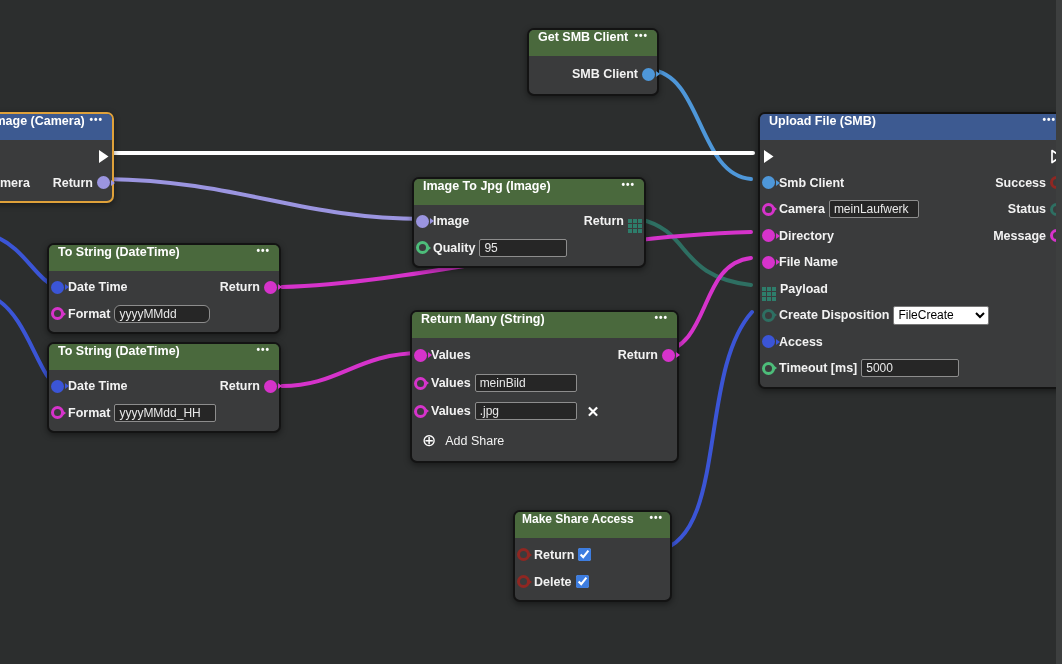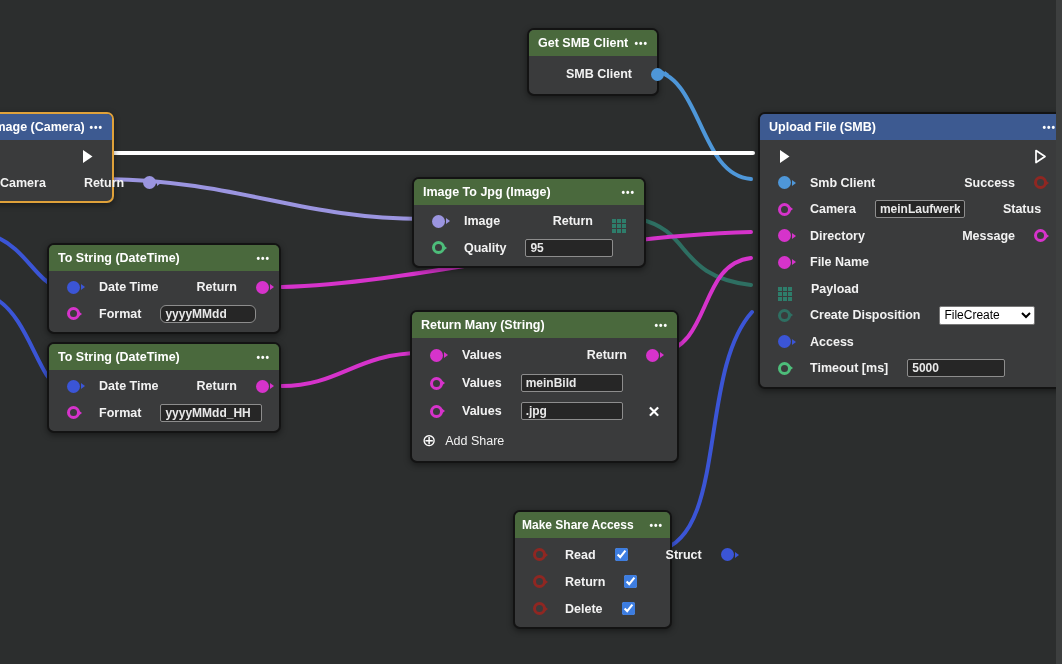--- a/index.html
+++ b/index.html
@@ -15,29 +15,29 @@
   .node{
     position:absolute;z-index:2;
     background:#3a3b3c;
     border:2px solid #131313;
     border-radius:7px;
     box-shadow:0 2px 6px rgba(0,0,0,.45);
     color:#f2f2f2;font-size:12.5px;
   }
   .node.selected{border-color:#dfa13a;}
   .hdr{
-    height:26px;display:flex;align-items:center;justify-content:space-between;
+    height:26px;display:flex;align-items:flex-start;justify-content:space-between;
     padding:0 9px;border-radius:5px 5px 0 0;
     font-weight:700;font-size:12.5px;color:#fff;
   }
   .hdr.green{background:#4a693d;}
   .hdr.blue{background:#3d5a91;}
   .menu{font-size:10px;letter-spacing:1px;color:#fff;cursor:pointer;}
   .body{padding:3px 0 5px 0;}
-  .row{display:flex;align-items:center;height:26.5px;padding:0 18px;gap:19px;position:relative;}
+  .row{display:flex;align-items:center;height:26.5px;padding:0 2px;gap:4px;position:relative;}
   .row .lbl{font-weight:700;white-space:nowrap;}
   .sp{flex:1;}
 
   .port{width:13px;height:13px;border-radius:50%;position:relative;flex:none;}
   .port.filled{background:var(--c);}
   .port.hollow{width:7px;height:7px;border:3px solid var(--c);background:transparent;}
   .port::after{
     content:"";position:absolute;left:100%;top:50%;transform:translateY(-50%);
     margin-left:1px;
     border-left:4px solid var(--c);
@@ -49,21 +49,21 @@
     box-shadow:5px 0 currentColor,10px 0 currentColor,
                0 5px currentColor,5px 5px currentColor,10px 5px currentColor,
                0 10px currentColor,5px 10px currentColor,10px 10px currentColor;
   }
   .exec{flex:none;display:flex;align-items:center;}
   .exec svg{display:block;}
 
   .tbox{
     background:#262626;border:1px solid #8d8d8d;border-radius:2px;
     color:#e8e8e8;font-family:"Liberation Sans",sans-serif;
-    font-size:12px;font-weight:700;height:16px;padding:0 4px;
+    font-size:12px;font-weight:400;height:16px;padding:0 4px;
   }
   .sel{
     background:#ffffff;color:#000;border:1px solid #777;border-radius:2px;
     font-family:"Liberation Sans",sans-serif;font-size:12px;height:19px;width:96px;
   }
   input[type=checkbox]{
     width:13px;height:13px;accent-color:#3d7de0;margin:0;flex:none;
   }
   .xicon{font-size:15px;font-weight:700;color:#fff;cursor:pointer;line-height:1;margin-left:6px;}
   .addsock{display:flex;align-items:center;gap:9px;height:31px;padding:0 10px;cursor:pointer;}
@@ -286,28 +286,20 @@
 </div>
 
 <div class="node" style="left:513px;top:510px;width:155px;">
   <div class="hdr green" style="font-size:12px;padding:0 7px;">
     <span>Make Share Access</span>
     <span class="menu">•••</span>
   </div>
   <div class="body">
     <div class="row" style="height:27px;">
       <span class="port hollow" style="--c: #8f2722;"></span>
-      <span class="lbl">Read</span>
-      <input type="checkbox" checked="" style="">
-      <span class="sp"></span>
-      <span class="lbl">Struct</span>
-      <span class="port filled" style="--c: #3b55d6;"></span>
-    </div>
-    <div class="row" style="height:27px;">
-      <span class="port hollow" style="--c: #8f2722;"></span>
       <span class="lbl">Return</span>
       <input type="checkbox" checked="" style="">
     </div>
     <div class="row" style="height:27px;">
       <span class="port hollow" style="--c: #8f2722;"></span>
       <span class="lbl">Delete</span>
       <input type="checkbox" checked="" style="">
     </div>
   </div>
 </div>

